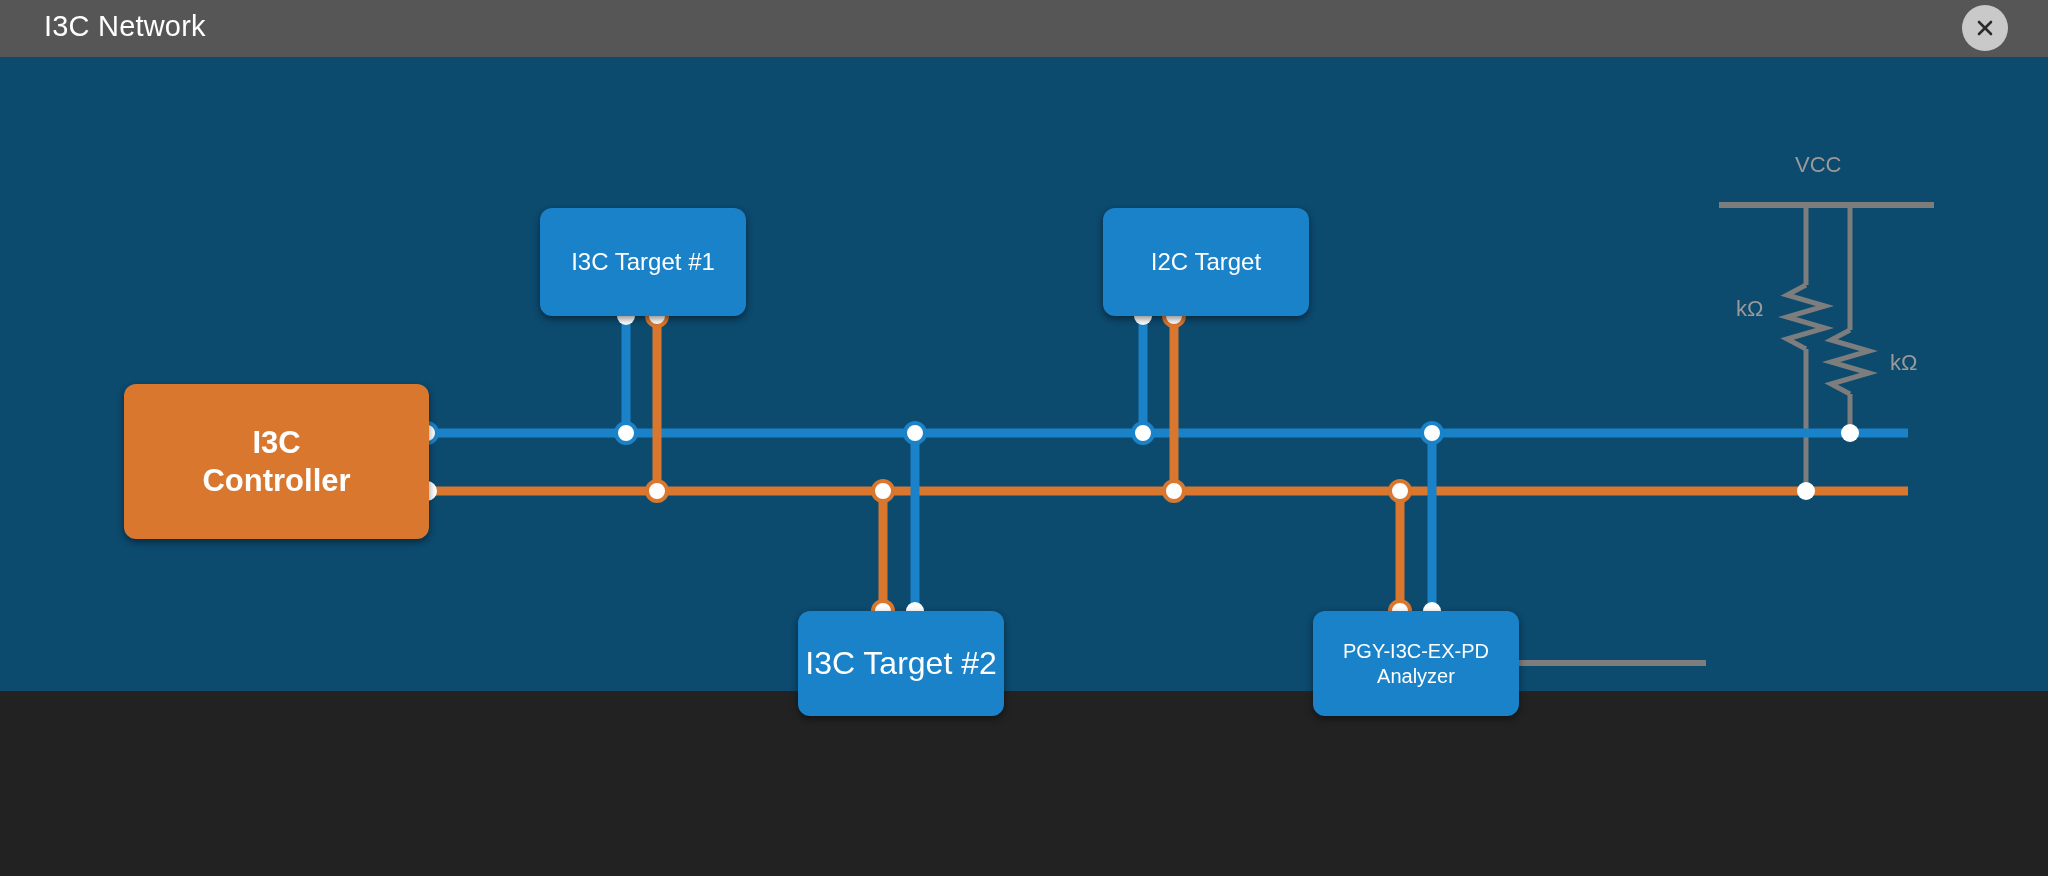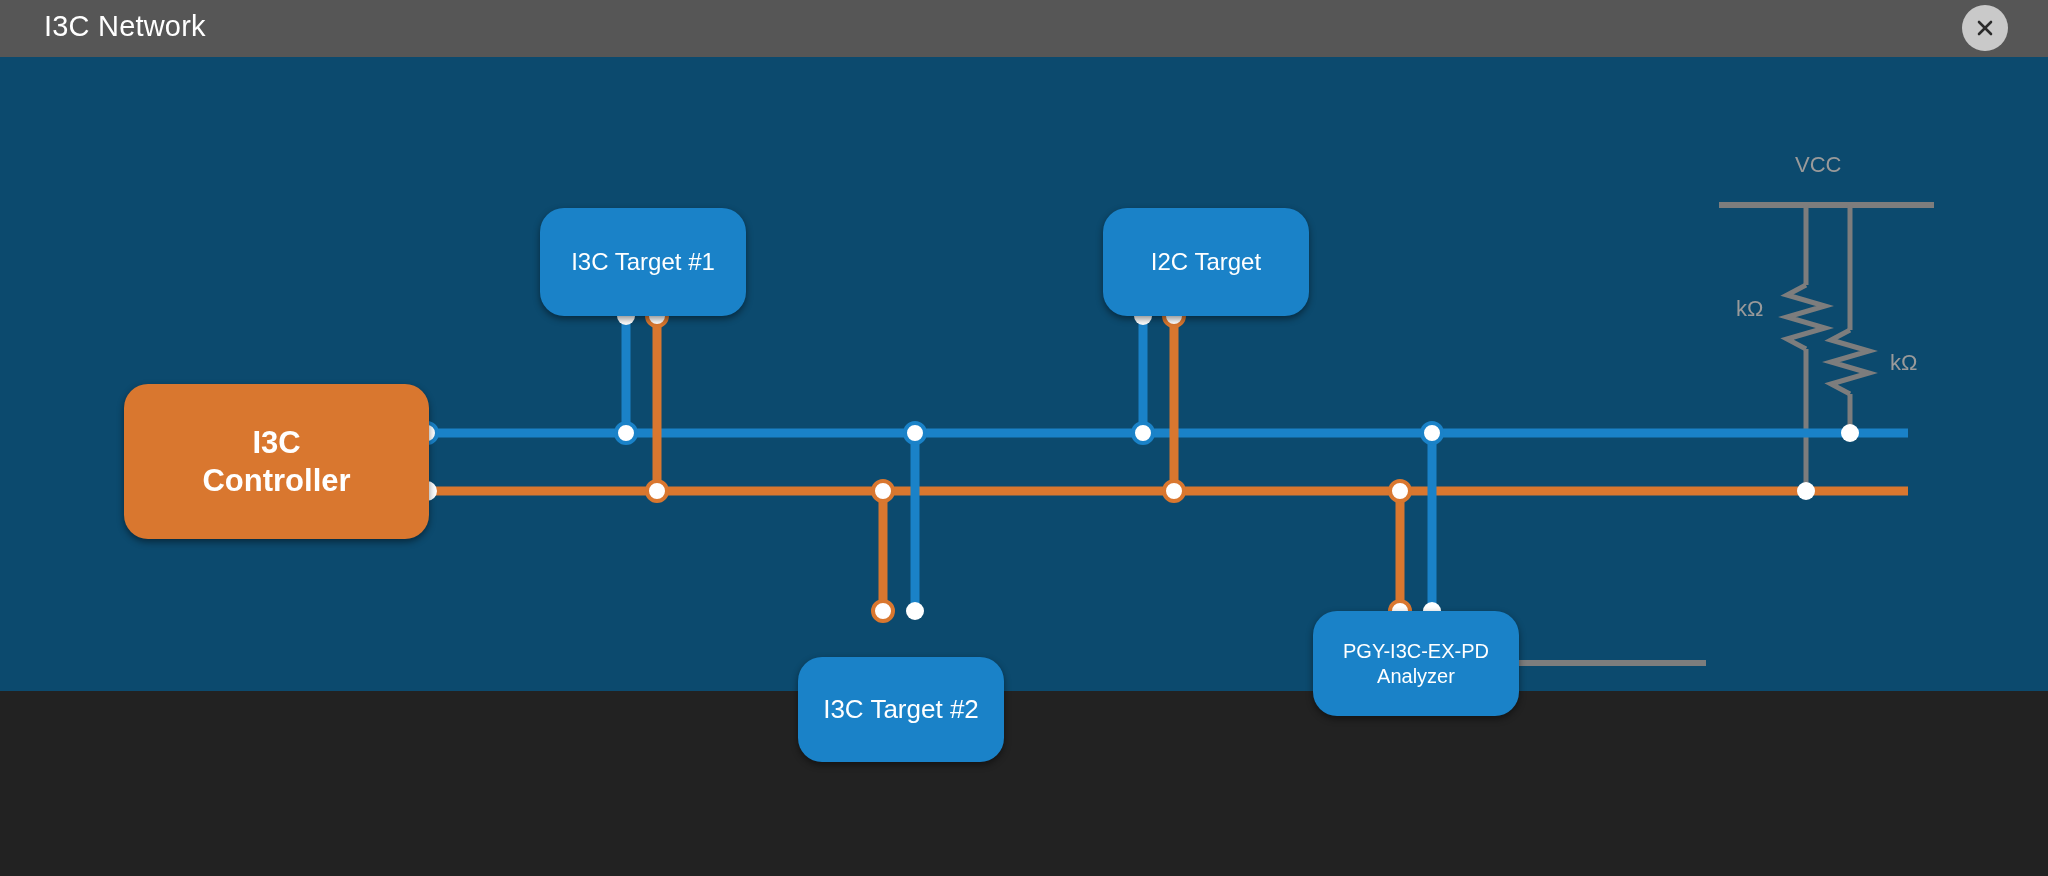--- a/index.html
+++ b/index.html
@@ -14,31 +14,31 @@
              background:#c9c9c9;display:flex;align-items:center;justify-content:center;cursor:pointer;}
   #close-btn svg{display:block;}
 
   #subtitle{position:absolute;left:46px;top:82px;font-size:27px;color:#9a9a9a;}
 
   
   #canvas{position:absolute;left:0;top:120px;width:2048px;height:756px;}
   #canvas svg{position:absolute;left:0;top:0;width:2048px;height:756px;}
 
   
-  .node{position:absolute;border-radius:24px;display:flex;align-items:center;justify-content:center;
+  .node{position:absolute;border-radius:12px;display:flex;align-items:center;justify-content:center;
         text-align:center;color:#ffffff;box-sizing:border-box;
         box-shadow:0 3px 7px rgba(0,0,0,.45);cursor:pointer;line-height:1.22;}
   .node.blue{background:#1a82c8;}
   .node.orange{background:#d9772f;}
   .node .lbl{pointer-events:none;white-space:pre-line;}
 
   #node-controller{left:124px;top:264px;width:305px;height:155px;font-size:31px;font-weight:bold;}
   #node-t1{left:540px;top:88px;width:206px;height:108px;font-size:24px;}
   #node-i2c{left:1055px;top:88px;width:206px;height:108px;font-size:24px;margin-left:48px;}
-  #node-t2{left:798px;top:491px;width:206px;height:105px;font-size:26px;margin-top:46px;}
+  #node-t2{left:798px;top:491px;width:206px;height:105px;font-size:32px;}
   #node-analyzer{left:1313px;top:491px;width:206px;height:105px;font-size:20px;}
   #node-pc{left:1704px;top:491px;width:205px;height:105px;font-size:24px;}
 
   
   .glabel{position:absolute;color:#9a9a9a;font-size:22px;white-space:nowrap;}
   #lbl-vcc{left:1795px;top:4px;margin-top:28px;}
   #lbl-kohm-left{left:1736px;top:176px;}
   #lbl-kohm-right{left:1890px;top:230px;}
 </style>
 </head>

